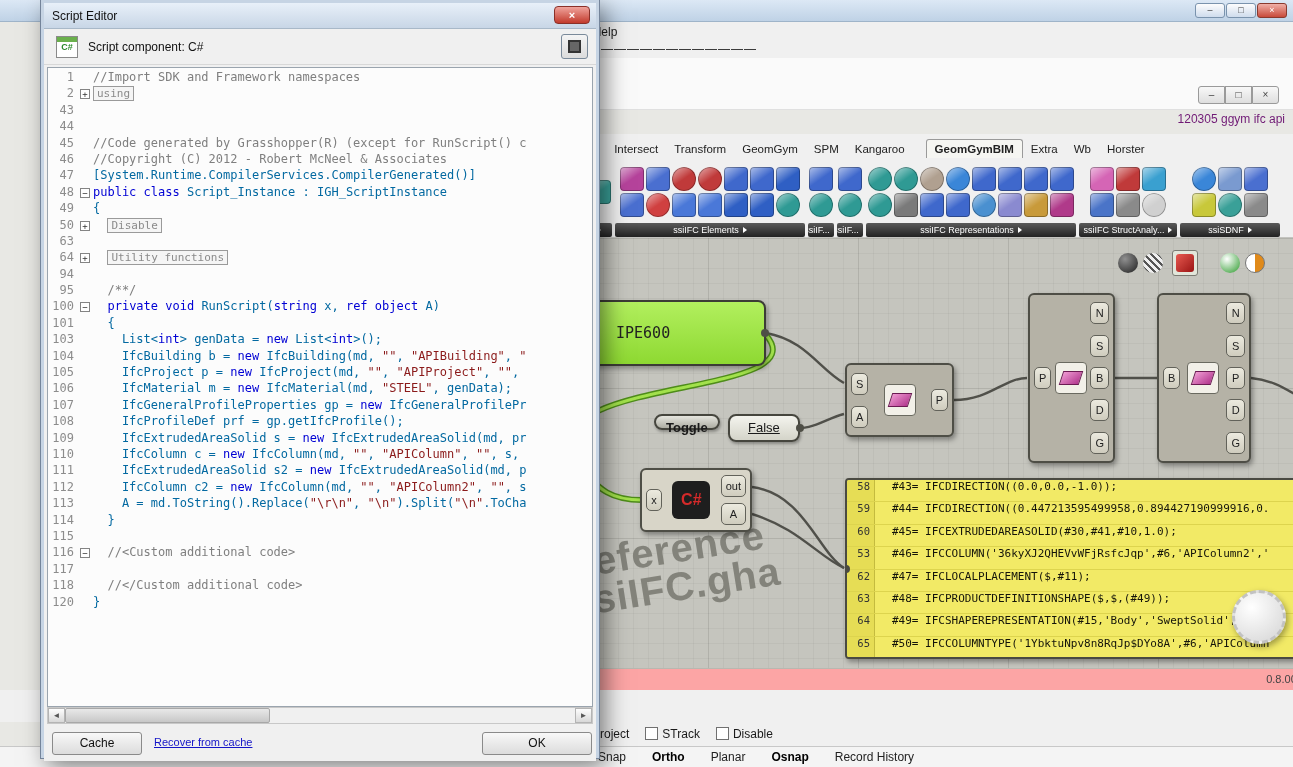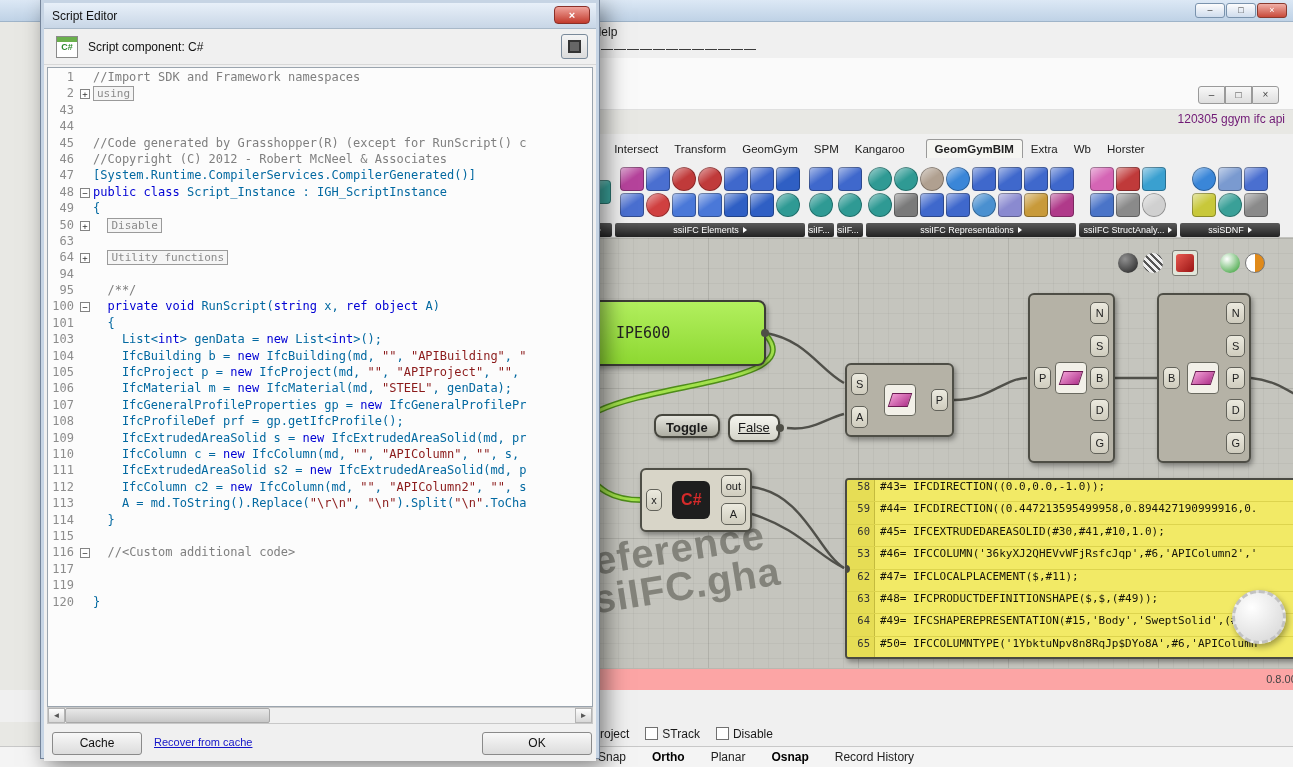--- a/index.html
+++ b/index.html
@@ -67,27 +67,27 @@
 
   .gh-panel-green { position:absolute; left:28px; top:62px; width:180px; height:66px;
     background:linear-gradient(#b2ef5e,#8ed932); border:2px solid #3c3c36; border-radius:8px;
     display:flex; align-items:center; padding-left:28px;
     font-family:"DejaVu Sans Mono",monospace; font-size:15px; color:#222;
     box-shadow:2px 3px 5px rgba(0,0,0,.3); }
   .gh-panel-green::before, .gh-panel-green::after { content:""; position:absolute;
     top:50%; margin-top:-4px; width:8px; height:8px; border-radius:50%; background:#4e4e46; }
   .gh-panel-green::before { left:-5px; } .gh-panel-green::after { right:-5px; }
 
-  .toggle-btn { position:absolute; left:96px; top:176px; height:24px;
+  .toggle-btn { position:absolute; left:96px; top:176px; height:16px;
     background:linear-gradient(#e6e6df,#adada2); border:2px solid #46463e; border-radius:8px;
     font-size:13px; font-weight:bold; color:#1a1a1a; padding:4px 10px;
     box-shadow:1px 2px 3px rgba(0,0,0,.3); }
   .toggle-val { position:absolute; left:170px; top:176px; height:28px;
     background:linear-gradient(#f4f4ee,#d4d4c9); border:2px solid #46463e; border-radius:8px;
-    font-size:13px; color:#1a1a1a; padding:4px 8px; box-shadow:1px 2px 3px rgba(0,0,0,.3);text-decoration:underline; }
+    font-size:13px; color:#1a1a1a; padding:4px 18px; box-shadow:1px 2px 3px rgba(0,0,0,.3);text-decoration:underline; }
   .toggle-val::after { content:""; position:absolute; right:-6px; top:50%; margin-top:-4px;
     width:8px; height:8px; border-radius:50%; background:#4e4e46; }
 
   .gh-comp { position:absolute; display:flex; background:#b5b2a6;
     border:2px solid #4e4e46; border-radius:6px; padding:2px;
     box-shadow:2px 3px 5px rgba(0,0,0,.35); }
   .gh-comp.light { background:#d8d5c8; }
   .pin-col { display:flex; flex-direction:column; justify-content:space-around; }
   .pin { background:linear-gradient(#eceadf,#cfccbe); border:1px solid #62625a;
     border-radius:5px; margin:2px; padding:0 4px; min-width:16px; height:22px;
@@ -106,21 +106,21 @@
 
   .gh-listing { position:absolute; left:287px; top:240px; width:462px; height:181px;
     background:#f2ea66; border:2px solid #4a4a42; border-radius:4px; overflow:hidden;
     box-shadow:2px 3px 5px rgba(0,0,0,.35); }
   .gh-listing::before { content:""; position:absolute; left:-5px; top:50%; margin-top:-4px;
     width:8px; height:8px; border-radius:50%; background:#4a4a42; }
   .yrow { display:flex; height:22.4px; line-height:22.4px; border-bottom:1px solid #ddd44e; }
   .yrow .rn { width:28px; background:#e6dd55; border-right:1px solid #c4bb3e;
     text-align:right; padding-right:4px; font:10.5px "DejaVu Sans Mono",monospace;
     color:#333; flex-shrink:0; }
-  .yrow .rt { font:11px "DejaVu Sans Mono",monospace; color:#14140a; padding-left:5px;
+  .yrow .rt { font:11px "DejaVu Sans Mono",monospace; color:#14140a; padding-left:17px;
     white-space:pre; overflow:hidden;text-align:center; }
 
   .gh-widget { position:absolute; left:674px; top:352px; width:54px; height:54px;
     border-radius:50%; background:radial-gradient(circle at 35% 30%, #ffffff, #d4d4d4);
     border:3px dashed #c2c2c2; box-shadow:2px 3px 6px rgba(0,0,0,.35); }
 
   .display-toggles { position:absolute; left:560px; top:12px; display:flex;
     align-items:center; gap:5px; }
   .dt { width:20px; height:20px; border-radius:50%; }
   .dt-dark { background:radial-gradient(circle at 35% 30%, #909090, #1e1e1e); }
@@ -539,21 +539,21 @@
       <div class="code-row"><span class="ln">108</span><span class="foldcol"></span><span class="codetext"><span class="tok-pl">    IfcProfileDef prf = gp.getIfcProfile();</span></span></div>
       <div class="code-row"><span class="ln">109</span><span class="foldcol"></span><span class="codetext"><span class="tok-pl">    IfcExtrudedAreaSolid s = </span><span class="tok-kw">new</span><span class="tok-pl"> IfcExtrudedAreaSolid(md, pr</span></span></div>
       <div class="code-row"><span class="ln">110</span><span class="foldcol"></span><span class="codetext"><span class="tok-pl">    IfcColumn c = </span><span class="tok-kw">new</span><span class="tok-pl"> IfcColumn(md, </span><span class="tok-str">""</span><span class="tok-pl">, </span><span class="tok-str">"APIColumn"</span><span class="tok-pl">, </span><span class="tok-str">""</span><span class="tok-pl">, s,</span></span></div>
       <div class="code-row"><span class="ln">111</span><span class="foldcol"></span><span class="codetext"><span class="tok-pl">    IfcExtrudedAreaSolid s2 = </span><span class="tok-kw">new</span><span class="tok-pl"> IfcExtrudedAreaSolid(md, p</span></span></div>
       <div class="code-row"><span class="ln">112</span><span class="foldcol"></span><span class="codetext"><span class="tok-pl">    IfcColumn c2 = </span><span class="tok-kw">new</span><span class="tok-pl"> IfcColumn(md, </span><span class="tok-str">""</span><span class="tok-pl">, </span><span class="tok-str">"APIColumn2"</span><span class="tok-pl">, </span><span class="tok-str">""</span><span class="tok-pl">, s</span></span></div>
       <div class="code-row"><span class="ln">113</span><span class="foldcol"></span><span class="codetext"><span class="tok-pl">    A = md.ToString().Replace(</span><span class="tok-str">"\r\n"</span><span class="tok-pl">, </span><span class="tok-str">"\n"</span><span class="tok-pl">).Split(</span><span class="tok-str">"\n"</span><span class="tok-pl">.ToCha</span></span></div>
       <div class="code-row"><span class="ln">114</span><span class="foldcol"></span><span class="codetext"><span class="tok-pl">  }</span></span></div>
       <div class="code-row"><span class="ln">115</span><span class="foldcol"></span><span class="codetext"></span></div>
       <div class="code-row"><span class="ln">116</span><span class="foldcol"><span class="foldbox">−</span></span><span class="codetext"><span class="tok-pl">  </span><span class="tok-com">//&lt;Custom additional code&gt;</span></span></div>
       <div class="code-row"><span class="ln">117</span><span class="foldcol"></span><span class="codetext"></span></div>
-      <div class="code-row"><span class="ln">119</span><span class="foldcol"></span><span class="codetext"></span></div>
+      <div class="code-row"><span class="ln">118</span><span class="foldcol"></span><span class="codetext"><span class="tok-com">  //&lt;/Custom additional code&gt;</span></span></div>
       <div class="code-row"><span class="ln">120</span><span class="foldcol"></span><span class="codetext"><span class="tok-pl">}</span></span></div>
     </div>
   <div class="se-hscroll">
     <div class="scr-arrow">◄</div>
     <div class="scr-thumb"></div>
     <div class="scr-track"></div>
     <div class="scr-arrow">►</div>
   </div>
   <div class="se-bottombar">
     <div class="se-btn se-cache">Cache</div>

